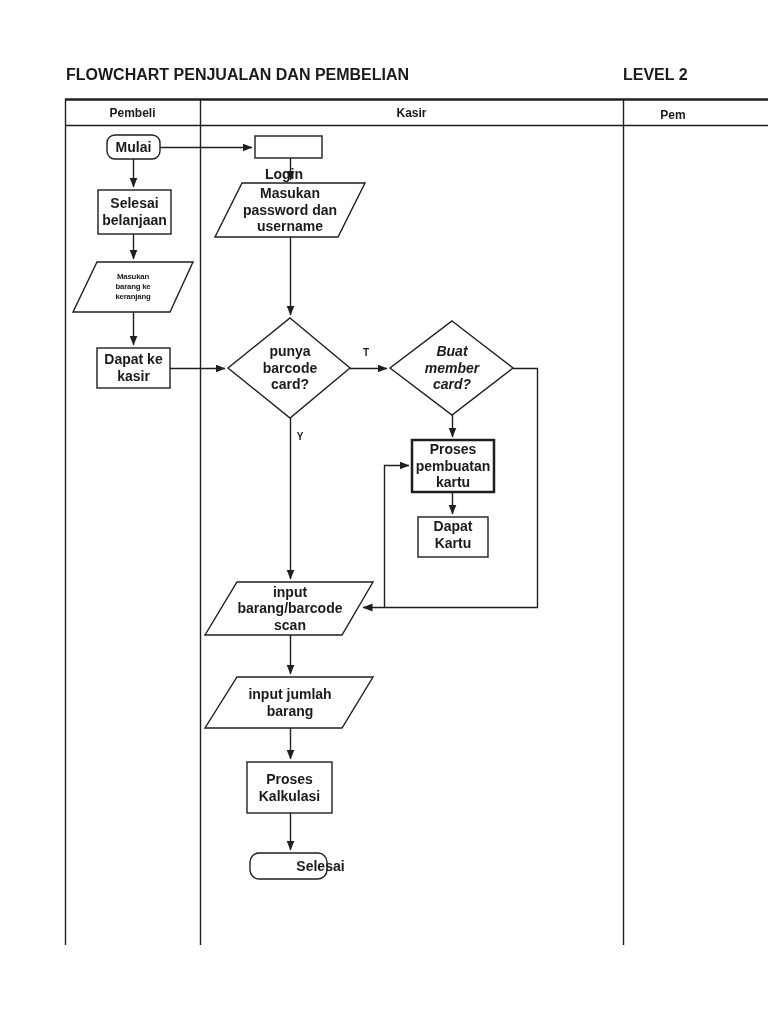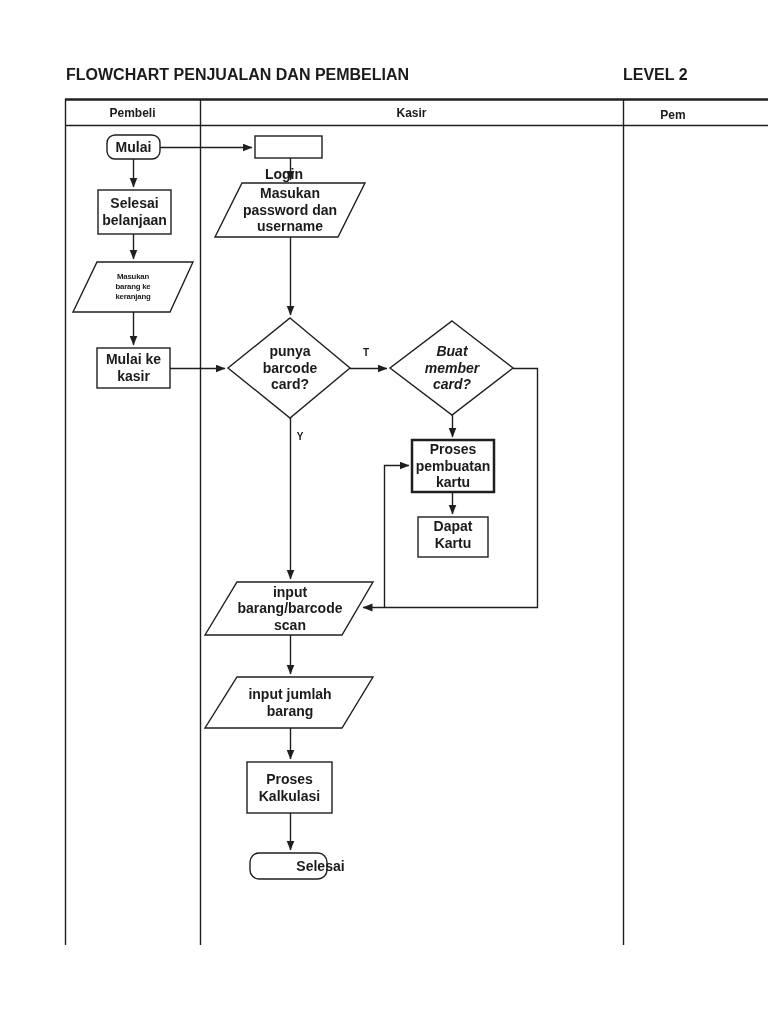--- a/index.html
+++ b/index.html
@@ -78,21 +78,21 @@
   <div class="lane-label" style="left:65px;top:100px;width:135px;height:25px;">Pembeli</div>
   <div class="lane-label" style="left:200px;top:100px;width:423px;height:25px;">Kasir</div>
   <div class="lane-label" style="left:623px;top:102px;width:100px;height:25px;">Pem</div>
 
   <div class="lbl" style="left:107px;top:135px;width:53px;height:24px;">Mulai</div>
   <div class="lbl" style="left:98px;top:190px;width:73px;height:44px;">Selesai
 belanjaan</div>
   <div class="lbl small" style="left:78px;top:262px;width:110px;height:50px;">Masukan
 barang ke
 keranjang</div>
-  <div class="lbl" style="left:97px;top:348px;width:73px;height:40px;">Mulai ke
+  <div class="lbl" style="left:97px;top:348px;width:73px;height:40px;">Dapat ke
 kasir</div>
   <div class="lbl" style="left:255px;top:136px;width:58px;height:22px;margin-top:27px;">Login</div>
   <div class="lbl" style="left:225px;top:183px;width:130px;height:54px;">Masukan
 password dan
 username</div>
   <div class="lbl" style="left:240px;top:328px;width:100px;height:80px;">punya
 barcode
 card?</div>
   <div class="lbl" style="left:402px;top:328px;width:100px;height:80px;font-style:italic;">Buat
 member

